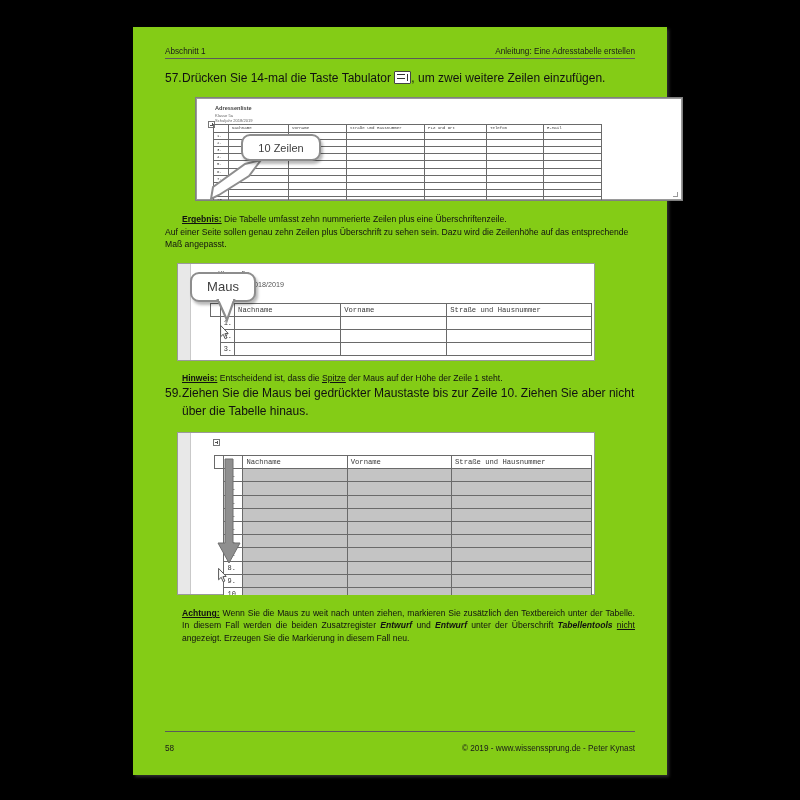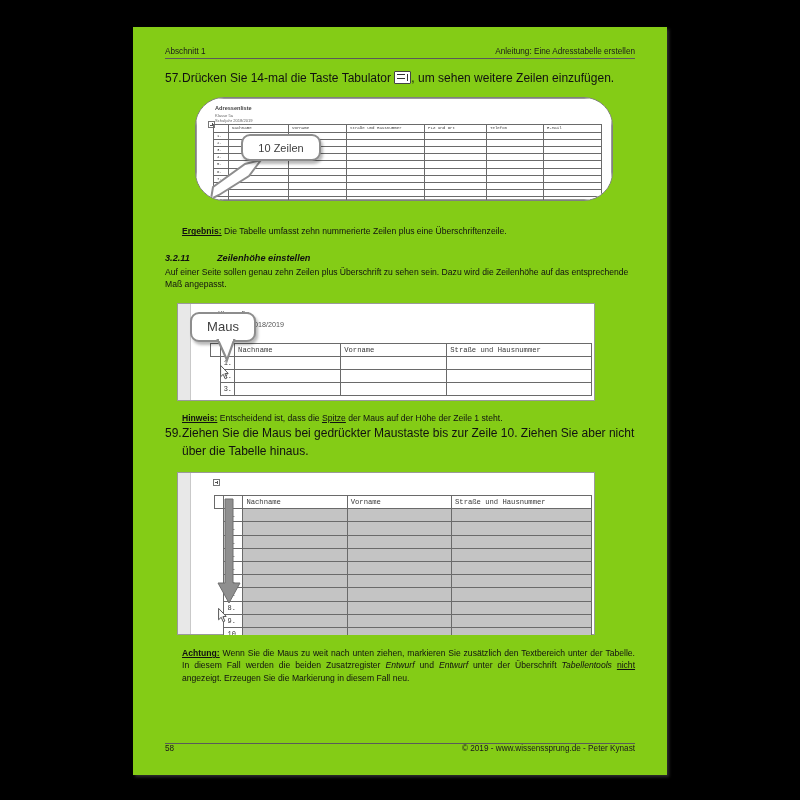--- a/index.html
+++ b/index.html
@@ -18,25 +18,25 @@
   
   .doc-header{
     display:flex;justify-content:space-between;align-items:flex-end;
     font-size:8.2px;color:#1a1a1a;
     border-bottom:0.8px solid #5a5a5a;
     padding-bottom:2px;
   }
   .num-item{display:flex;font-size:12px;color:#111;line-height:1.45;margin-top:11px;}
   .num-item .num{width:17px;flex:0 0 17px;}
   .num-item .txt{flex:1;}
-  .lead{margin-top:24px;font-size:8.6px;color:#111;line-height:1.45;}
+  .lead{margin-top:12px;font-size:8.6px;color:#111;line-height:1.45;}
   .indent{margin-left:17px;}
   u.uline{text-decoration:underline;}
   b.bold{font-weight:bold;}
-  i.bolditalic{font-weight:normal;font-style:italic;}
+  i.bolditalic{font-weight:bold;font-style:italic;}
 
   h3.sec{
     font-size:9.2px;font-style:italic;font-weight:bold;color:#111;
     margin:15px 0 3px 0;display:flex;
   }
   h3.sec .secnum{width:52px;flex:0 0 52px;}
 
   
   .tabkey{
     display:inline-block;width:15px;height:11px;vertical-align:-2px;
@@ -49,21 +49,21 @@
   .tabkey::after{
     content:"";position:absolute;right:2px;top:1.5px;width:1.4px;height:7px;background:#333;
   }
   .cursor-inline{
     display:inline-block;width:9px;height:11px;vertical-align:-2px;position:relative;
   }
 
   
   .shot{position:relative;background:#fff;border:1px solid #808080;
         box-sizing:border-box;overflow:hidden;}
-  .shot-1{margin:10px 0 0 30px;width:418px;height:104px;border-radius:29px;}
+  .shot-1{margin:10px 0 0 30px;width:488px;height:104px;}
   .shot-2{margin:12px 0 0 12px;width:418px;height:98px;border:none;}
   .shot-3{margin:12px 0 0 12px;width:418px;height:163px;border:none;}
 
   .page-pane{position:absolute;left:0;top:0;right:0;bottom:0;background:#fff;
              border:1px solid #9a9a9a;box-sizing:border-box;}
   .margin-strip{position:absolute;left:0;top:0;bottom:0;width:12px;background:#e8e8e8;
                 border-right:1px solid #c9c9c9;}
 
   
   .doc-title{position:absolute;font-weight:bold;color:#444;}
@@ -108,39 +108,39 @@
   
   .cursor-ico{position:absolute;z-index:6;}
 
   
   .bigarrow{position:absolute;z-index:4;}
 
   
   .doc-footer{
     position:absolute;left:32px;bottom:22px;width:470px;
     display:flex;justify-content:space-between;align-items:flex-start;
-    font-size:8.2px;color:#1a1a1a;border-top:0.8px solid #5a5a5a;padding-top:0;text-align:right;
+    font-size:8.2px;color:#1a1a1a;border-top:0.8px solid #5a5a5a;padding-top:12px;text-align:right;
   }
 </style>
 </head>
 <body>
 
 <div class="page">
   <div class="page-inner">
 
     <div class="doc-header">
       <span>Abschnitt 1</span>
       <span>Anleitung: Eine Adresstabelle erstellen</span>
     </div>
 
     <div class="num-item">
       <span class="num">57.</span>
       <span class="txt">
         <span>Drücken Sie 14-mal die Taste Tabulator</span>
-        <span class="tabkey"></span><span>, um sehen weitere Zeilen einzufügen.</span>
+        <span class="tabkey"></span><span>, um zwei weitere Zeilen einzufügen.</span>
       </span>
     </div>
 
     <div class="shot shot-1">
       <div class="page-pane">
         <div class="doc-title" style="left:18px;top:6px;font-size:5.6px;">Adressenliste</div>
         <div class="doc-sub" style="left:18px;top:13.5px;font-size:4.1px;">Klasse 5a</div>
         <div class="doc-sub" style="left:18px;top:18.5px;font-size:4.1px;">Schuljahr 2018/2019</div>
         <div class="tbl-handle" style="left:11px;top:22px;"></div>
 
@@ -269,24 +269,20 @@
         <div style="position:absolute;right:3px;bottom:2px;width:4px;height:4px;
                     border-right:1px solid #999;border-bottom:1px solid #999;"></div>
       </div>
     </div>
 
     <div class="lead indent">
       <b class="bold"><u class="uline">Ergebnis:</u></b>
       <span>Die Tabelle umfasst zehn nummerierte Zeilen plus eine Überschriftenzeile.</span>
     </div>
 
-    <h3 class="sec">
-      <span class="secnum">3.2.11</span>
-      <span>Zeilenhöhe einstellen</span>
-    </h3>
     <div style="font-size:8.6px;color:#111;line-height:1.45;">Auf einer Seite sollen genau zehn Zeilen plus Überschrift zu sehen sein. Dazu wird die Zeilenhöhe auf das entsprechende Maß angepasst.</div>
 
 
     <div class="shot shot-2">
       <div class="page-pane">
         <div class="margin-strip"></div>
         <div class="doc-sub" style="left:40px;top:5px;font-size:7.2px;color:#555;">Klasse 5a</div>
         <div class="doc-sub" style="left:40px;top:16px;font-size:7.2px;color:#555;">Schuljahr 2018/2019</div>
         <div class="tbl-handle" style="left:31px;top:29px;"></div>
 

